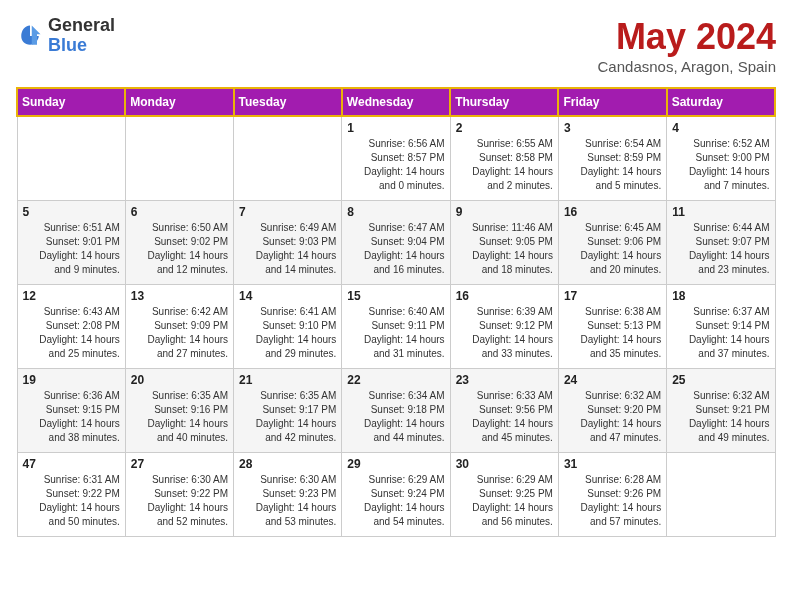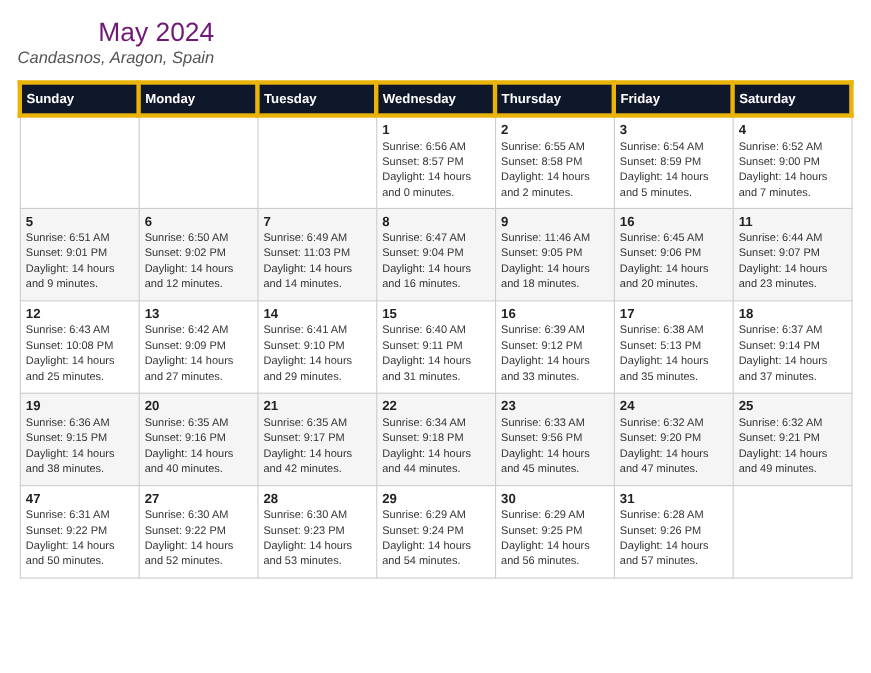--- a/index.html
+++ b/index.html
@@ -37,42 +37,41 @@
       color: #3a7bd5;
     }
     .logo-icon {
       width: 28px;
       height: 28px;
     }
     .title-block {
       text-align: right;
     }
     .main-title {
-      font-size: 24px;
-      font-weight: normal;
-      color: #701a75;
+      font-size: 36px;
+      font-weight: bold;
+      color: #b91c1c;
     }
     .subtitle {
       font-size: 15px;
       color: #555;
-      font-style: italic;
     }
     table {
       width: 100%;
       border-collapse: collapse;
       table-layout: fixed;
     }
     thead tr th {
-      background-color: #0f172a;
+      background-color: #a21caf;
       color: #fff;
       font-size: 12px;
       font-weight: bold;
       padding: 6px 4px;
       text-align: left;
-      border: 4px solid #eab308;
+      border: 2px solid #eab308;
     }
     tbody tr td {
       border: 1px solid #ccc;
       vertical-align: top;
       padding: 4px 5px;
       font-size: 10.5px;
       color: #222;
       height: 84px;
     }
     tbody tr:nth-child(even) td {
@@ -84,26 +83,37 @@
     .day-number {
       font-weight: bold;
       font-size: 12px;
       display: block;
       margin-bottom: 2px;
     }
     .cell-content {
       font-size: 10px;
       line-height: 1.4;
       color: #333;
+      text-align: right;
     }
   </style>
 </head>
 <body>
 
 <div class="header">
+  <div class="logo">
+    <svg class="logo-icon" viewBox="0 0 32 32" xmlns="http://www.w3.org/2000/svg">
+      <path d="M16 4 C10 4 6 10 6 16 C6 22 10 26 16 26 C22 26 26 20 26 16 L16 16 L16 10 Z" fill="#3a7bd5"></path>
+      <path d="M18 4 L28 14 L24 14 L24 26 L18 26 Z" fill="#5a9be5"></path>
+    </svg>
+    <div class="logo-text">
+      <span class="logo-general">General</span>
+      <span class="logo-blue">Blue</span>
+    </div>
+  </div>
   <div class="title-block">
     <div class="main-title">May 2024</div>
     <div class="subtitle">Candasnos, Aragon, Spain</div>
   </div>
 </div>
 
 <table>
   <thead>
     <tr>
     <th>Sunday</th>
@@ -160,21 +170,21 @@
         <td>
           <span class="day-number">6</span>
           <div class="cell-content">Sunrise: 6:50 AM
 Sunset: 9:02 PM
 Daylight: 14 hours
 and 12 minutes.</div>
         </td>
         <td>
           <span class="day-number">7</span>
           <div class="cell-content">Sunrise: 6:49 AM
-Sunset: 11:03 PM
+Sunset: 9:03 PM
 Daylight: 14 hours
 and 14 minutes.</div>
         </td>
         <td>
           <span class="day-number">8</span>
           <div class="cell-content">Sunrise: 6:47 AM
 Sunset: 9:04 PM
 Daylight: 14 hours
 and 16 minutes.</div>
         </td>
@@ -197,21 +207,21 @@
           <div class="cell-content">Sunrise: 6:44 AM
 Sunset: 9:07 PM
 Daylight: 14 hours
 and 23 minutes.</div>
         </td>
       </tr>
       <tr>
         <td>
           <span class="day-number">12</span>
           <div class="cell-content">Sunrise: 6:43 AM
-Sunset: 10:08 PM
+Sunset: 2:08 PM
 Daylight: 14 hours
 and 25 minutes.</div>
         </td>
         <td>
           <span class="day-number">13</span>
           <div class="cell-content">Sunrise: 6:42 AM
 Sunset: 9:09 PM
 Daylight: 14 hours
 and 27 minutes.</div>
         </td>

